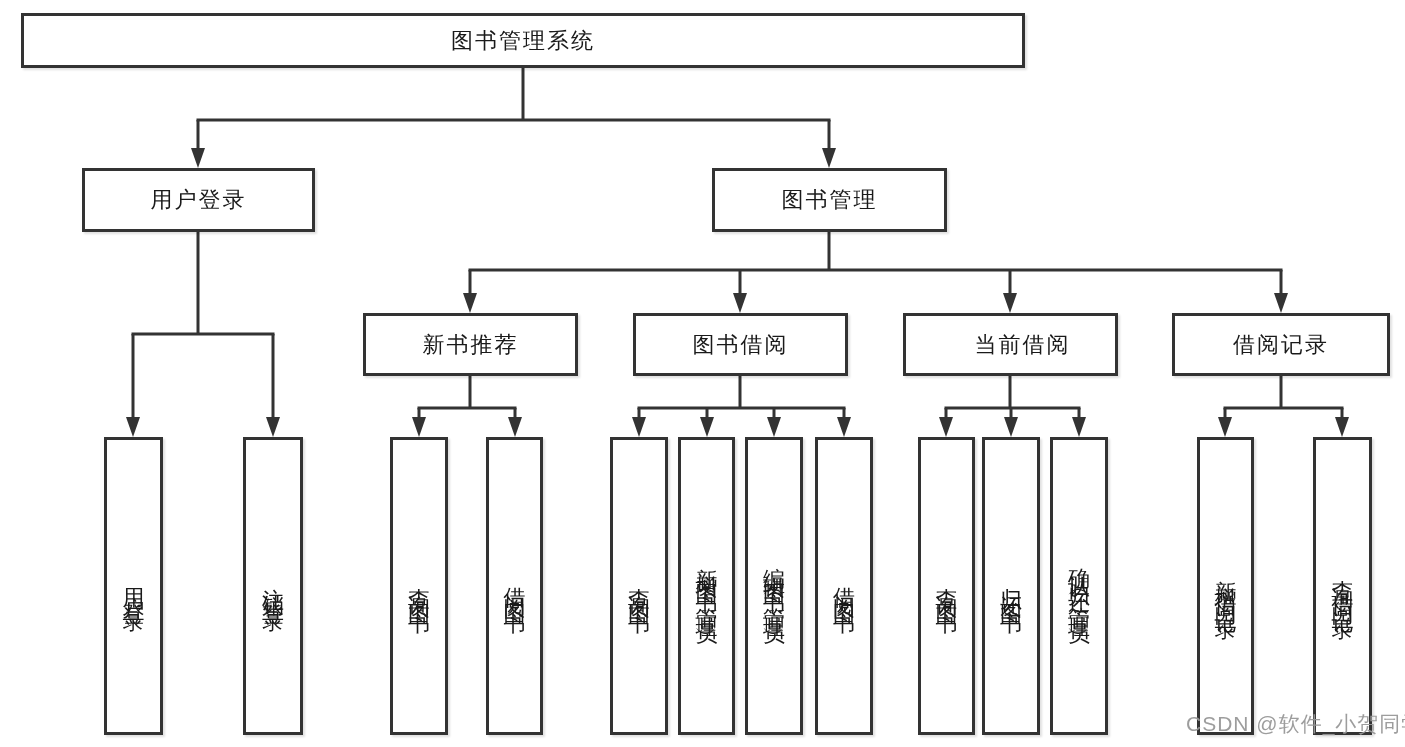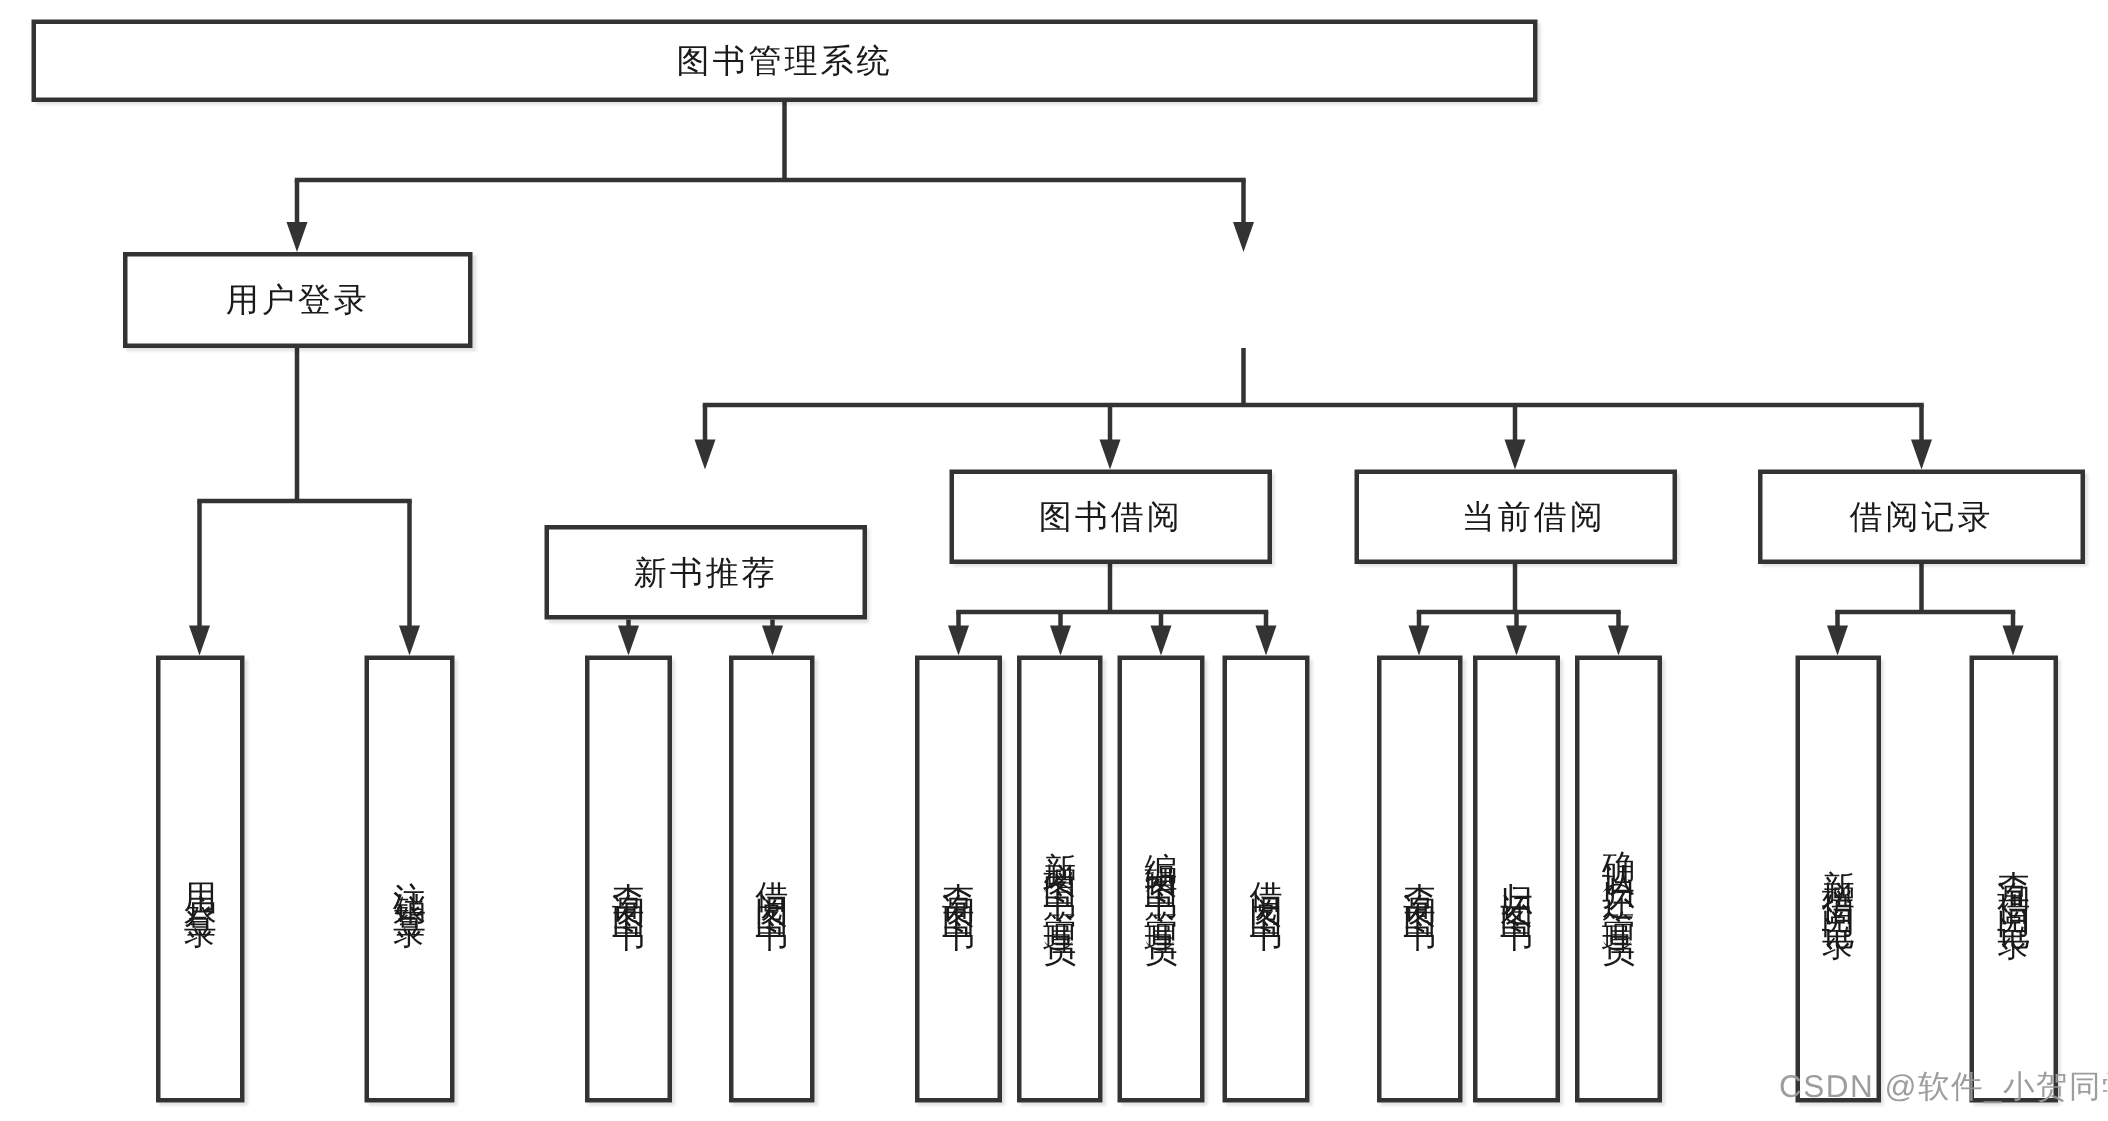--- a/index.html
+++ b/index.html
@@ -124,22 +124,23 @@
         <polygon points="1218,417 1232,417 1225,437" stroke="none"></polygon>
         <line x1="1342" y1="408" x2="1342" y2="419"></line>
         <polygon points="1335,417 1349,417 1342,437" stroke="none"></polygon>
       </g>
     </g>
   </svg>
 
   <div class="box hbox" style="left:21px;top:13px;width:1004px;height:55px;">图书管理系统</div>
 
   <div class="box hbox" style="left:82px;top:168px;width:233px;height:64px;">用户登录</div>
+  <div class="box hbox" style="left:712px;top:168px;width:235px;height:64px;">图书管理</div>
 
-  <div class="box hbox" style="left:363px;top:313px;width:215px;height:63px;margin-top:37px;">新书推荐</div>
+  <div class="box hbox" style="left:363px;top:313px;width:215px;height:63px;">新书推荐</div>
   <div class="box hbox" style="left:633px;top:313px;width:215px;height:63px;">图书借阅</div>
   <div class="box hbox" style="left:903px;top:313px;width:215px;height:63px;padding-left:24px;">当前借阅</div>
   <div class="box hbox" style="left:1172px;top:313px;width:218px;height:63px;">借阅记录</div>
 
   <div class="box vbox" style="left:104px;top:437px;width:59px;height:298px;">用户登录</div>
   <div class="box vbox" style="left:243px;top:437px;width:60px;height:298px;">注销登录</div>
 
   <div class="box vbox" style="left:390px;top:437px;width:58px;height:298px;">查询图书</div>
   <div class="box vbox" style="left:486px;top:437px;width:57px;height:298px;">借阅图书</div>
 

